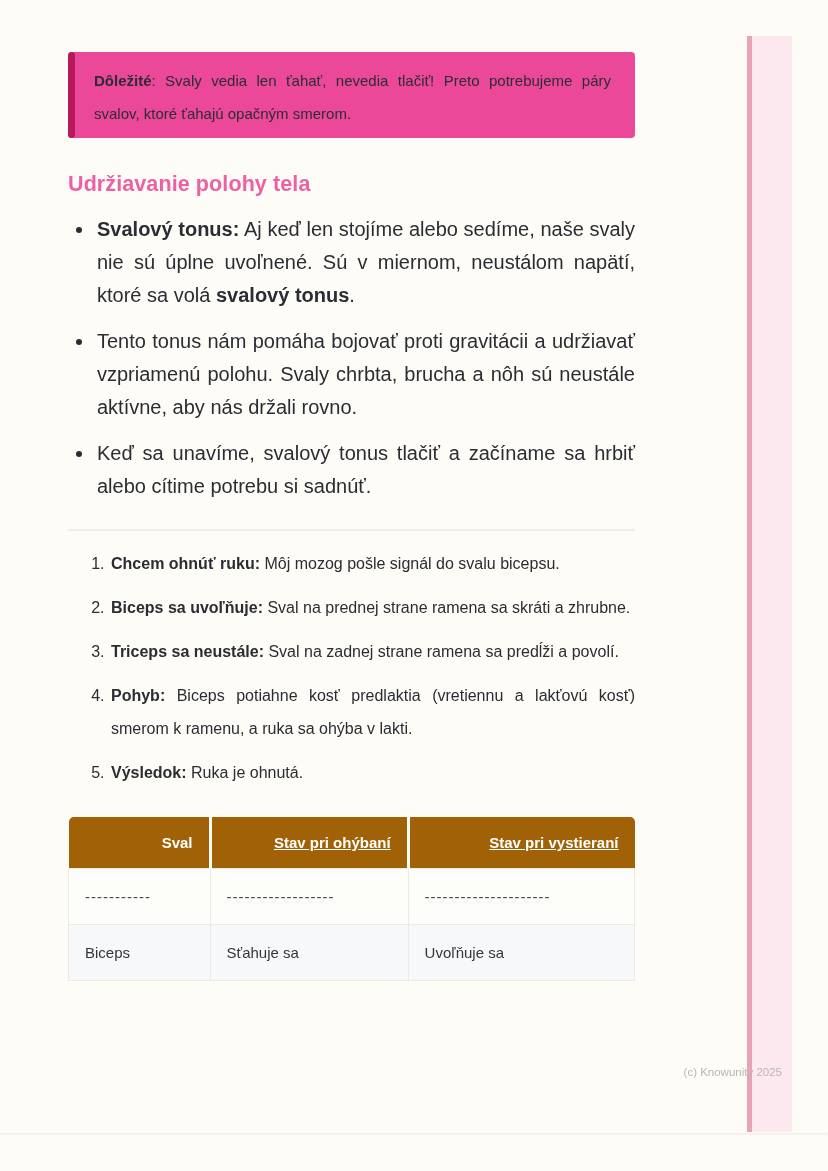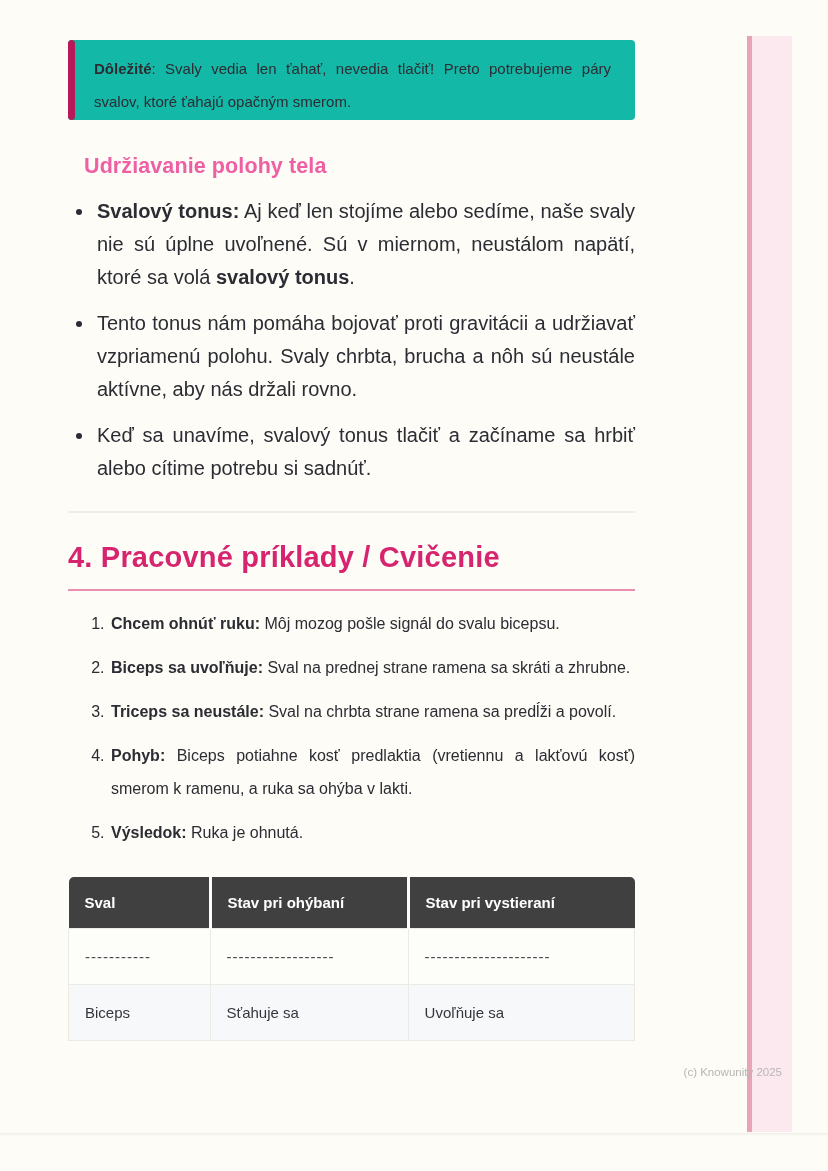--- a/index.html
+++ b/index.html
@@ -12,34 +12,34 @@
     overflow:hidden;
   }
   .page{position:absolute;inset:0;}
   
   .stripe{position:absolute;left:747px;top:36px;height:1096px;display:flex;}
   .stripe-line{width:5px;background:#e9a3b8;}
   .stripe-band{width:40px;background:#fce9ef;}
   
   .content{position:absolute;left:68px;top:0;width:567px;}
   .callout{
-    margin-top:40px;
-    background:#14b8a6;
+    margin-top:52px;
+    background:#ec4899;
     border-radius:4px;
     position:relative;
-    padding:12px 24px 2px 26px;
+    padding:12px 24px 8px 26px;
   }
   .callout-bar{
     position:absolute;left:0;top:0;bottom:0;width:7px;
     background:#b7195a;border-radius:4px;
   }
   .callout p{margin:0;font-size:15px;line-height:33px;text-align:justify;}
   .h3{
     color:#ee5fa4;font-size:21.5px;font-weight:700;
-    margin:34px 0 0 16px;letter-spacing:0.1px;
+    margin:34px 0 0 0;letter-spacing:0.1px;
   }
   .body{font-size:15px;line-height:33px;margin:18px 0 0 0;}
   .just{text-align:justify;}
   ul.bullets{margin:16px 0 0 0;padding:0 0 0 27px;}
   ul.bullets li{
     font-size:20px;line-height:33px;margin:0 0 13px 0;
     text-align:justify;padding-left:2px;
   }
   ol.steps{margin:16px 0 0 0;padding:0 0 0 25px;}
   ol.steps li{
@@ -54,24 +54,24 @@
     color:#d6246e;font-size:29px;font-weight:700;
     margin:28px 0 0 0;padding:0 0 15px 0;
     border-bottom:2px solid #e98fb4;
     letter-spacing:0.2px;
   }
   table.muscles{
     width:100%;border-collapse:collapse;margin-top:28px;
     font-size:15px;
   }
   table.muscles th{
-    background:#404040;color:#ffffff;font-weight:600;
-    text-align:left;padding:17px 16px;
+    background:#a16207;color:#ffffff;font-weight:600;
+    text-align:right;padding:17px 16px;
   }
-  table.muscles th.gap{border-left:3px solid #fdfcf6;}
+  table.muscles th.gap{border-left:3px solid #fdfcf6;text-decoration:underline;}
   table.muscles th:first-child{border-top-left-radius:5px;}
   table.muscles th:last-child{border-top-right-radius:5px;}
   table.muscles td{
     border:1px solid #ebeae4;
     padding:19px 16px;
     color:#35353d;
   }
   tr.row-dash td{background:#fdfdfa;color:#4a4a52;letter-spacing:1px;}
   tr.row-alt td{background:#f6f8f9;}
   .footer{
@@ -104,28 +104,27 @@
 
 
     <ul class="bullets">
       <li><strong>Svalový tonus:</strong><span> Aj keď len stojíme alebo sedíme, naše svaly nie sú úplne uvoľnené. Sú v miernom, neustálom napätí, ktoré sa volá </span><strong>svalový tonus</strong><span>.</span></li>
       <li>Tento tonus nám pomáha bojovať proti gravitácii a udržiavať vzpriamenú polohu. Svaly chrbta, brucha a nôh sú neustále aktívne, aby nás držali rovno.</li>
       <li>Keď sa unavíme, svalový tonus tlačiť a začíname sa hrbiť alebo cítime potrebu si sadnúť.</li>
     </ul>
 
     <hr class="divider">
 
-    <h2 class="h2">4. Pracovné príklady / Cvičenie</h2>
 
 
 
     <ol class="steps">
       <li><strong>Chcem ohnúť ruku:</strong><span> Môj mozog pošle signál do svalu bicepsu.</span></li>
       <li><strong>Biceps sa uvoľňuje:</strong><span> Sval na prednej strane ramena sa skráti a zhrubne.</span></li>
-      <li><strong>Triceps sa neustále:</strong><span> Sval na chrbta strane ramena sa predĺži a povolí.</span></li>
+      <li><strong>Triceps sa neustále:</strong><span> Sval na zadnej strane ramena sa predĺži a povolí.</span></li>
       <li><strong>Pohyb:</strong><span> Biceps potiahne kosť predlaktia (vretiennu a lakťovú kosť) smerom k ramenu, a ruka sa ohýba v lakti.</span></li>
       <li><strong>Výsledok:</strong><span> Ruka je ohnutá.</span></li>
     </ol>
 
     <table class="muscles">
       <colgroup>
         <col style="width:25%">
         <col style="width:35%">
         <col style="width:40%">
       </colgroup>

